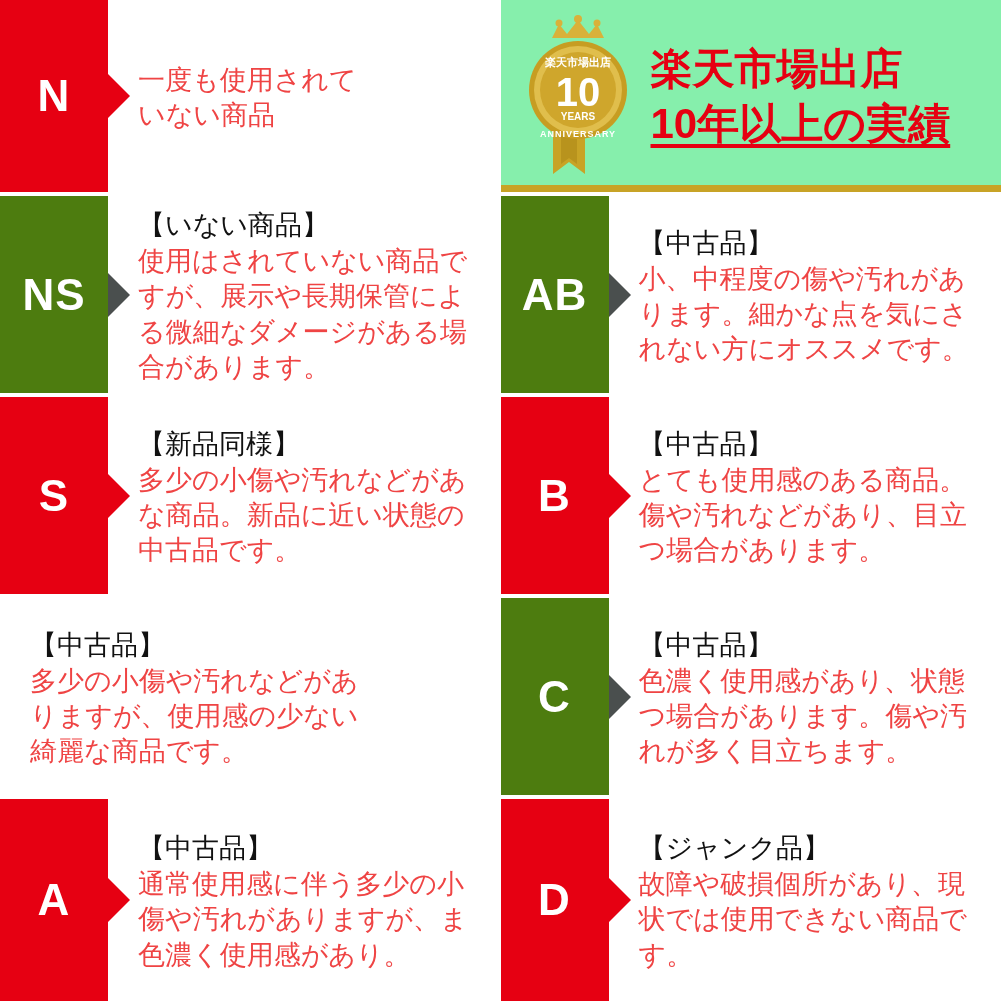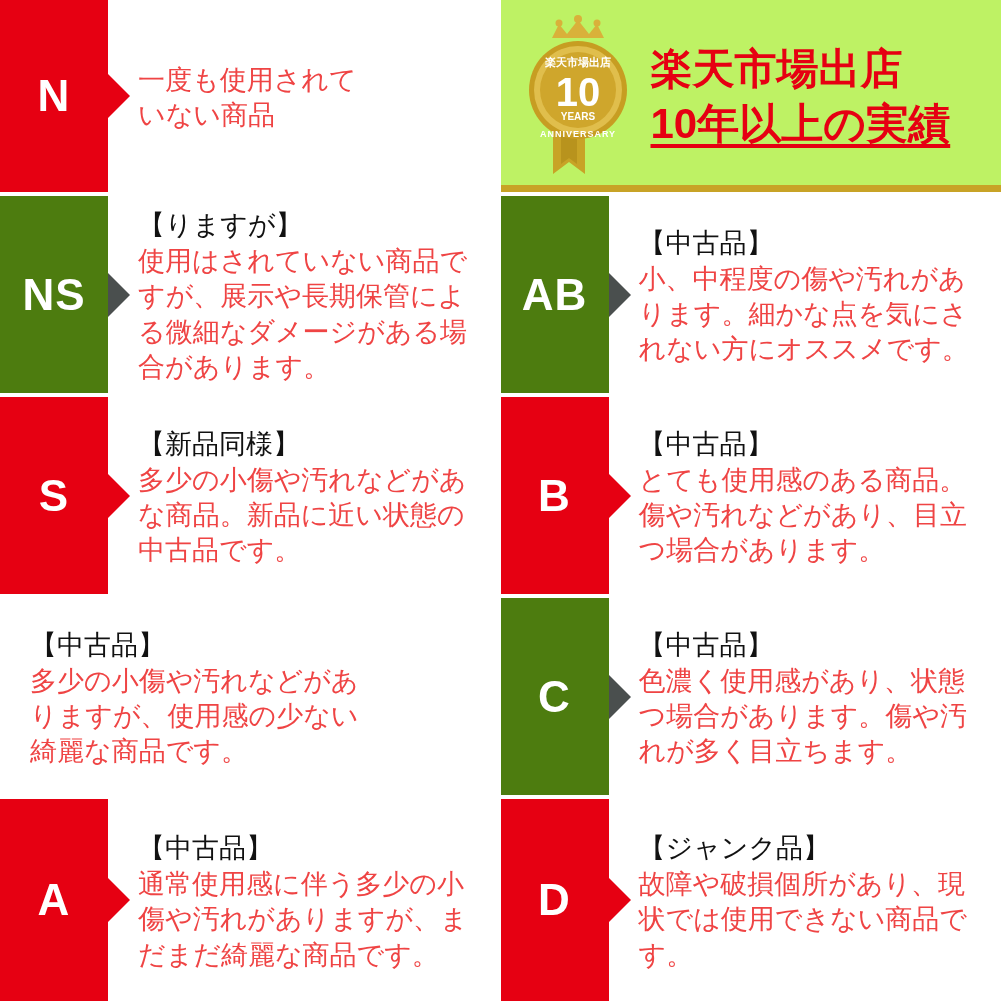--- a/index.html
+++ b/index.html
@@ -86,21 +86,21 @@
     color: #ef4444;
     line-height: 1.3;
   }
   
   .promo {
     position: relative;
     display: flex;
     align-items: center;
     border-bottom: 4px solid #ffffff;
     box-sizing: border-box;
-    background: #bef264;
+    background: #86efac;
     padding-left: 18px;
   }
   .promo::after {
     content: "";
     position: absolute;
     left: 0; right: 0; bottom: 0;
     height: 7px;
     background: #c8a326;
   }
   .medal {
@@ -174,21 +174,21 @@
         <div class="promo-line underlined">10年以上の実績</div>
       </div>
     </div>
 
     <div class="cell">
       <div class="badge gray">
         <span>NS</span>
         <span class="arrow"></span>
       </div>
       <div class="desc">
-        <div class="title">【りますが】</div>
+        <div class="title">【いない商品】</div>
         <div class="body" style="white-space:pre-line">使用はされていない商品で
 すが、展示や長期保管によ
 る微細なダメージがある場
 合があります。</div>
       </div>
     </div>
 
     <div class="cell">
       <div class="badge gray">
         <span>AB</span>
@@ -252,21 +252,21 @@
 
     <div class="cell" style="border-bottom:none">
       <div class="badge red">
         <span>A</span>
         <span class="arrow"></span>
       </div>
       <div class="desc">
         <div class="title">【中古品】</div>
         <div class="body" style="white-space:pre-line">通常使用感に伴う多少の小
 傷や汚れがありますが、ま
-だまだ綺麗な商品です。</div>
+色濃く使用感があり。</div>
       </div>
     </div>
 
     <div class="cell" style="border-bottom:none">
       <div class="badge red">
         <span>D</span>
         <span class="arrow"></span>
       </div>
       <div class="desc">
         <div class="title">【ジャンク品】</div>

